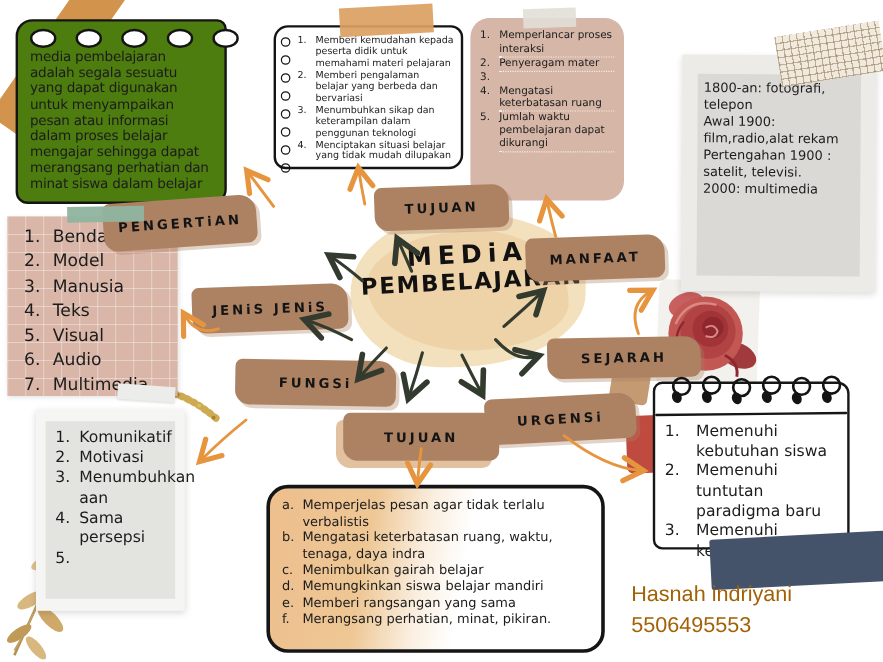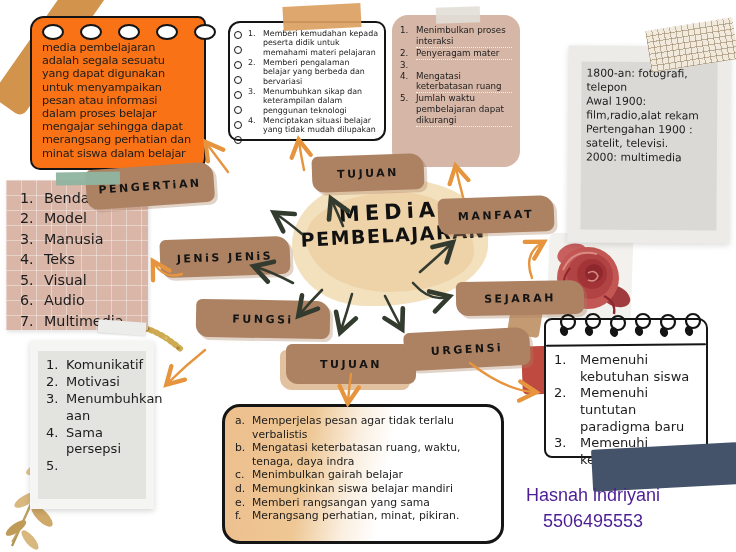--- a/index.html
+++ b/index.html
@@ -25,21 +25,21 @@
   .navy-tape{left:592px;top:446px;width:146px;height:42px;background:#45536a;
              transform:rotate(-3deg);z-index:3;border-radius:2px;}
   .red-square{left:522px;top:346px;width:42px;height:48px;background:#bf4a40;
               border-radius:5px;transform:rotate(-2deg);z-index:1;}
   .tan-piece{left:510px;top:294px;width:32px;height:42px;background:#c49a72;
              border-radius:4px;transform:rotate(9deg);z-index:1;}
   .rose-bg{left:548px;top:234px;width:84px;height:88px;background:#f2f1ee;
            border-radius:6px;transform:rotate(2deg);z-index:1;}
 
   
-  .def-note{left:30px;top:16px;width:172px;height:150px;background:#f97316;z-index:2;
+  .def-note{left:13px;top:16px;width:172px;height:150px;background:#4d7c0f;z-index:2;
             border:2.5px solid #141414;border-radius:14px 8px 12px 10px;}
   .def-note .holes{position:absolute;top:6px;left:10px;display:flex;gap:16px;}
   .def-note .hole{width:18px;height:12px;border:2.5px solid #141414;border-radius:50%;background:#fff;}
   .def-note .txt{position:absolute;left:10px;top:23px;width:152px;font-size:11.3px;
                  line-height:1.17;letter-spacing:-.2px;}
 
   
   .tujuan-note{left:228px;top:21px;width:158px;height:120px;background:#fff;z-index:2;
                border:2.2px solid #141414;border-radius:12px 10px 12px 10px;padding:6px 6px 4px 18px;
                box-sizing:border-box;}
@@ -109,21 +109,21 @@
   .urgensi-note{left:544px;top:318px;width:164px;height:140px;z-index:2;background:#fff;
                 border:2.5px solid #161616;border-radius:8px 10px 6px 8px;box-sizing:border-box;}
   .urgensi-note .topline{position:absolute;left:0;right:0;top:24px;height:2.2px;background:#161616;
                          border-radius:2px;transform:rotate(-.6deg);}
   .urow{display:grid;grid-template-columns:26px 1fr;font-size:13px;line-height:1.28;}
   .ulist{position:absolute;left:8px;top:32px;width:148px;}
   .spiral{position:absolute;left:0;top:-22px;width:164px;height:40px;overflow:visible;}
 
   
   .signature{left:526px;top:482px;z-index:4;font-family:"Liberation Sans",sans-serif;
-             color:#4c1d95;font-size:18px;line-height:1.45;text-align:center;}
+             color:#a16207;font-size:18px;line-height:1.45;}
 
   svg.layer{position:absolute;left:0;top:0;z-index:3;pointer-events:none;}
   svg.deco{z-index:1;}
 </style>
 </head>
 <body>
 
 <div class="canvas">
 
   <div class="abs orange-stroke"></div>
@@ -207,21 +207,21 @@
       </div>
     <div class="srow">
         <span>4.</span>
         <span>Menciptakan situasi belajar yang tidak mudah dilupakan</span>
       </div>
   </div>
 
   <div class="abs manfaat-note">
     <div class="mrow">
         <span>1.</span>
-        <span class="t">Menimbulkan proses interaksi</span>
+        <span class="t">Memperlancar proses interaksi</span>
       </div>
     <div class="mrow">
         <span>2.</span>
         <span class="t">Penyeragam mater</span>
       </div>
     <div class="mrow">
         <span>3.</span>
       </div>
     <div class="mrow">
         <span>4.</span>

